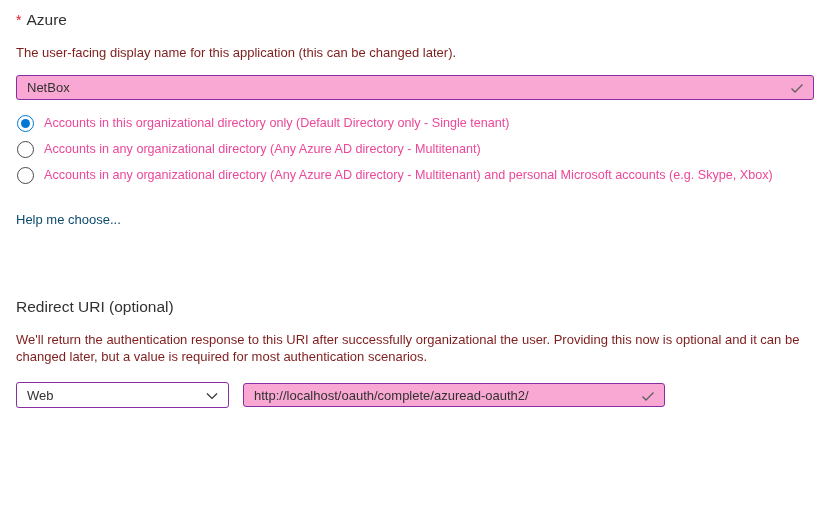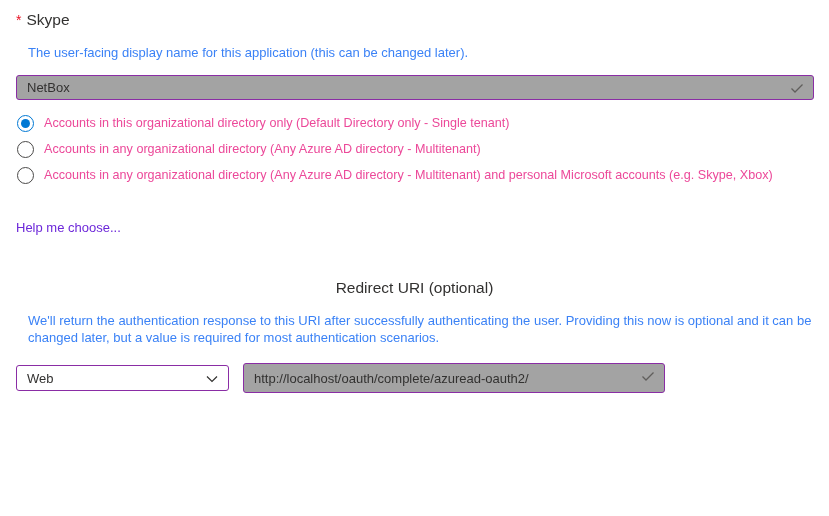--- a/index.html
+++ b/index.html
@@ -8,26 +8,26 @@
     font-family:"Liberation Sans","DejaVu Sans",sans-serif;
     color:#323130;-webkit-font-smoothing:antialiased;
   }
   .page{padding:10px 16px 0 16px;position:relative;width:797px;}
 
   .section-title{
     font-size:15.5px;font-weight:400;color:#323130;line-height:20px;margin:0;
   }
   .required-star{color:#e81123;margin-right:5px;font-size:14px;}
 
-  .desc{font-size:13px;line-height:17px;color:#3b82f6;margin:12px;}
+  .desc{font-size:13px;line-height:17px;color:#7f1d1d;margin:0;}
   .name-desc{margin-top:14px;}
 
   .text-input{
     position:relative;height:23px;border:1.5px solid #8a2da5;border-radius:3px;
-    background:#a3a3a3;display:flex;align-items:center;padding:0 28px 0 10px;
+    background:#f9a8d4;display:flex;align-items:center;padding:0 28px 0 10px;
   }
   .name-input-wrap{margin-top:14px;width:758px;}
   .input-text{font-size:13px;color:#323130;white-space:nowrap;overflow:hidden;}
   .check-icon{position:absolute;right:8px;top:4px;width:16px;height:16px;}
 
   .account-title{margin-top:43px;}
   .question{margin-top:19px;}
 
   .radio-group{margin-top:10px;}
   .radio-row{display:flex;align-items:center;height:26px;cursor:pointer;}
@@ -35,44 +35,44 @@
     box-sizing:border-box;width:17px;height:17px;border-radius:50%;
     border:1px solid #4b4a49;background:#fff;flex:0 0 auto;margin-left:1px;
     display:flex;align-items:center;justify-content:center;
   }
   .radio-row.checked .radio-circle{border:1.5px solid #0078d4;}
   .radio-inner{width:9px;height:9px;border-radius:50%;background:transparent;}
   .radio-row.checked .radio-inner{background:#0078d4;}
   .radio-label{font-size:12.6px;color:#ec4899;margin-left:10px;white-space:nowrap;}
 
   .help-link{
-    display:inline-block;margin-top:32px;font-size:13px;color:#6d28d9;
+    display:inline-block;margin-top:24px;font-size:13px;color:#0c4a6e;
     text-decoration:none;cursor:pointer;
   }
 
-  .redirect-title{margin-top:42px;text-align:center;}
+  .redirect-title{margin-top:69px;}
   .redirect-desc{margin-top:14px;width:800px;}
 
   .uri-row{display:flex;margin-top:17px;align-items:center;}
   .platform-select{
     position:relative;box-sizing:border-box;width:213px;height:26px;
     border:1.5px solid #8a2da5;border-radius:3px;background:#fff;
     display:flex;align-items:center;padding:0 34px 0 10px;cursor:pointer;
   }
   .chevron-icon{position:absolute;right:9px;top:6px;width:14px;height:14px;}
-  .uri-input-wrap{box-sizing:border-box;width:422px;height:30px;margin-left:14px;}
+  .uri-input-wrap{box-sizing:border-box;width:422px;height:24px;margin-left:14px;}
   .uri-input-wrap .check-icon{top:4px;}
 </style>
 </head>
 <body>
 
 <div class="page">
 
   
-  <h2 class="section-title"><span class="required-star">*</span><span>Skype</span></h2>
+  <h2 class="section-title"><span class="required-star">*</span><span>Azure</span></h2>
 
   <p class="desc name-desc">The user-facing display name for this application (this can be changed later).</p>
 
   <div class="text-input name-input-wrap">
     <span class="input-text">NetBox</span>
     <svg class="check-icon" viewBox="0 0 16 16" fill="none">
       <path d="M2.5 8.5 L6 12 L13.5 4.5" stroke="#605e5c" stroke-width="1.3" fill="none"></path>
     </svg>
   </div>
 
@@ -98,21 +98,21 @@
         </span>
       <span class="radio-label">Accounts in any organizational directory (Any Azure AD directory - Multitenant) and personal Microsoft accounts (e.g. Skype, Xbox)</span>
     </div>
   </div>
 
   <a class="help-link">Help me choose...</a>
 
   
   <h2 class="section-title redirect-title">Redirect URI (optional)</h2>
 
-  <p class="desc redirect-desc">We'll return the authentication response to this URI after successfully authenticating the user. Providing this now is optional and it can be changed later, but a value is required for most authentication scenarios.</p>
+  <p class="desc redirect-desc">We'll return the authentication response to this URI after successfully organizational the user. Providing this now is optional and it can be changed later, but a value is required for most authentication scenarios.</p>
 
   <div class="uri-row">
     <div class="platform-select">
       <span class="input-text">Web</span>
       <svg class="chevron-icon" viewBox="0 0 14 14" fill="none">
         <path d="M2 4.5 L7 9.5 L12 4.5" stroke="#323130" stroke-width="1.2" fill="none"></path>
       </svg>
     </div>
     <div class="text-input uri-input-wrap">
       <span class="input-text">http://localhost/oauth/complete/azuread-oauth2/</span>

